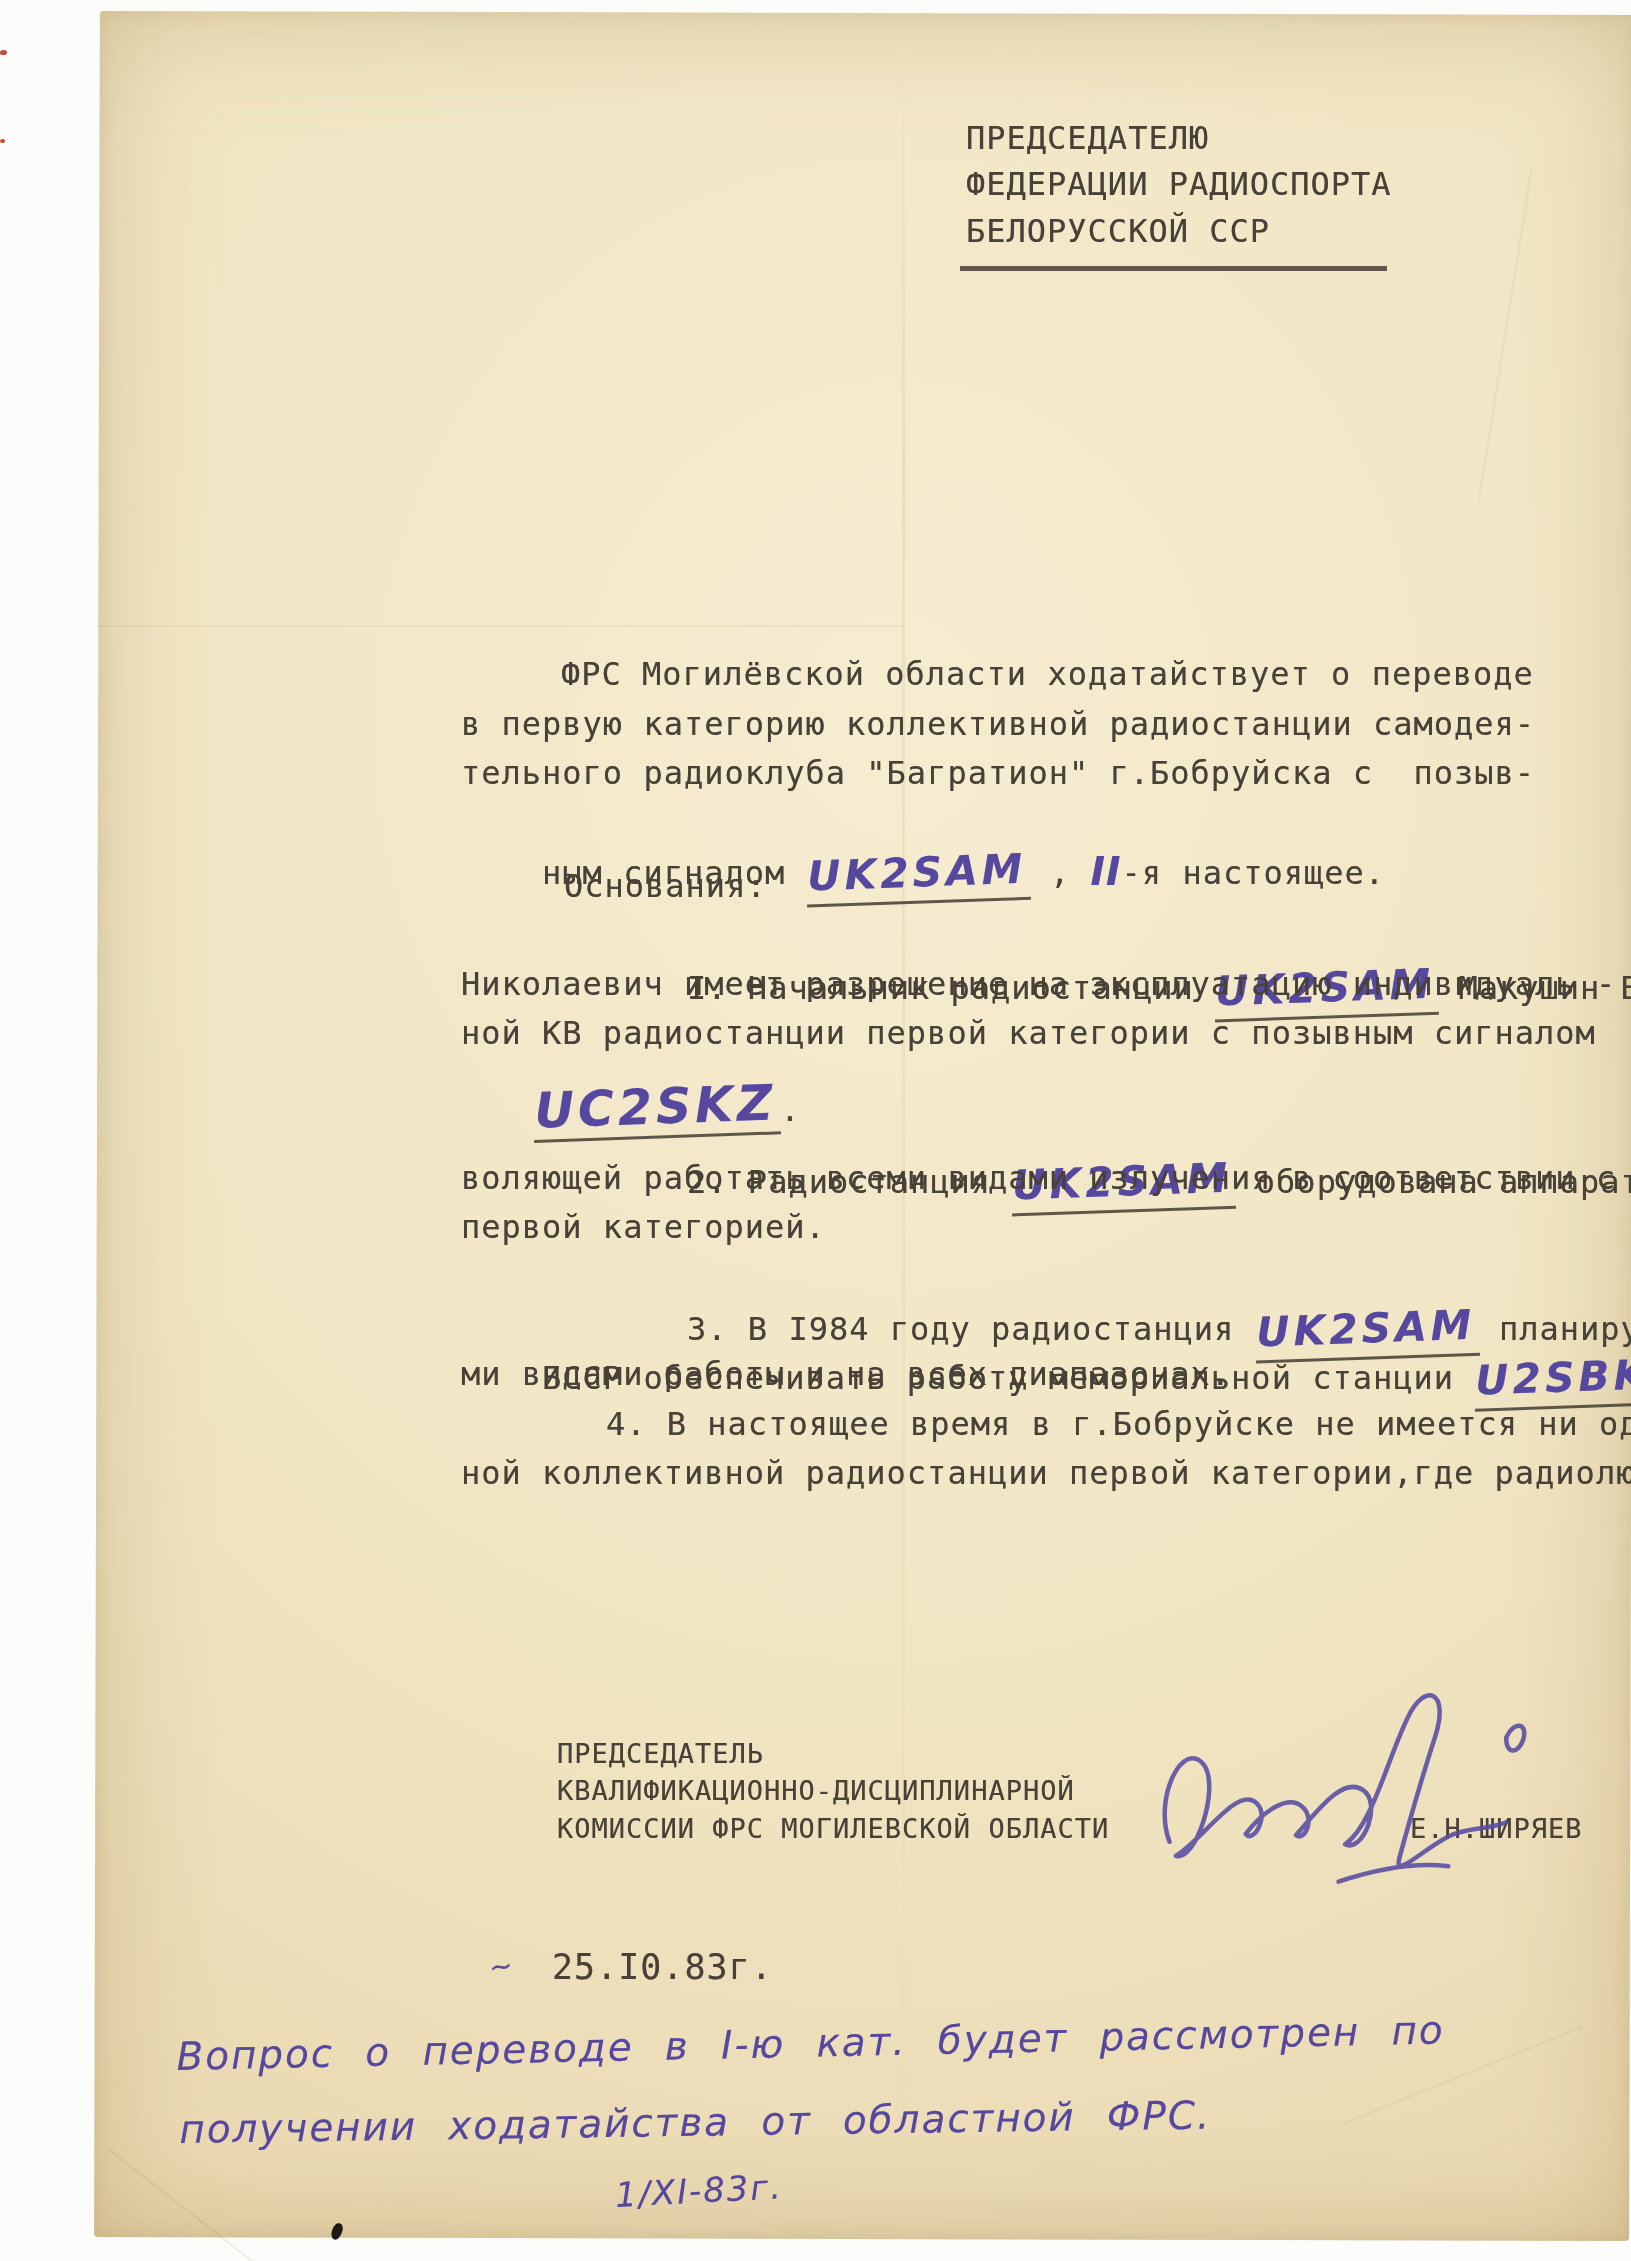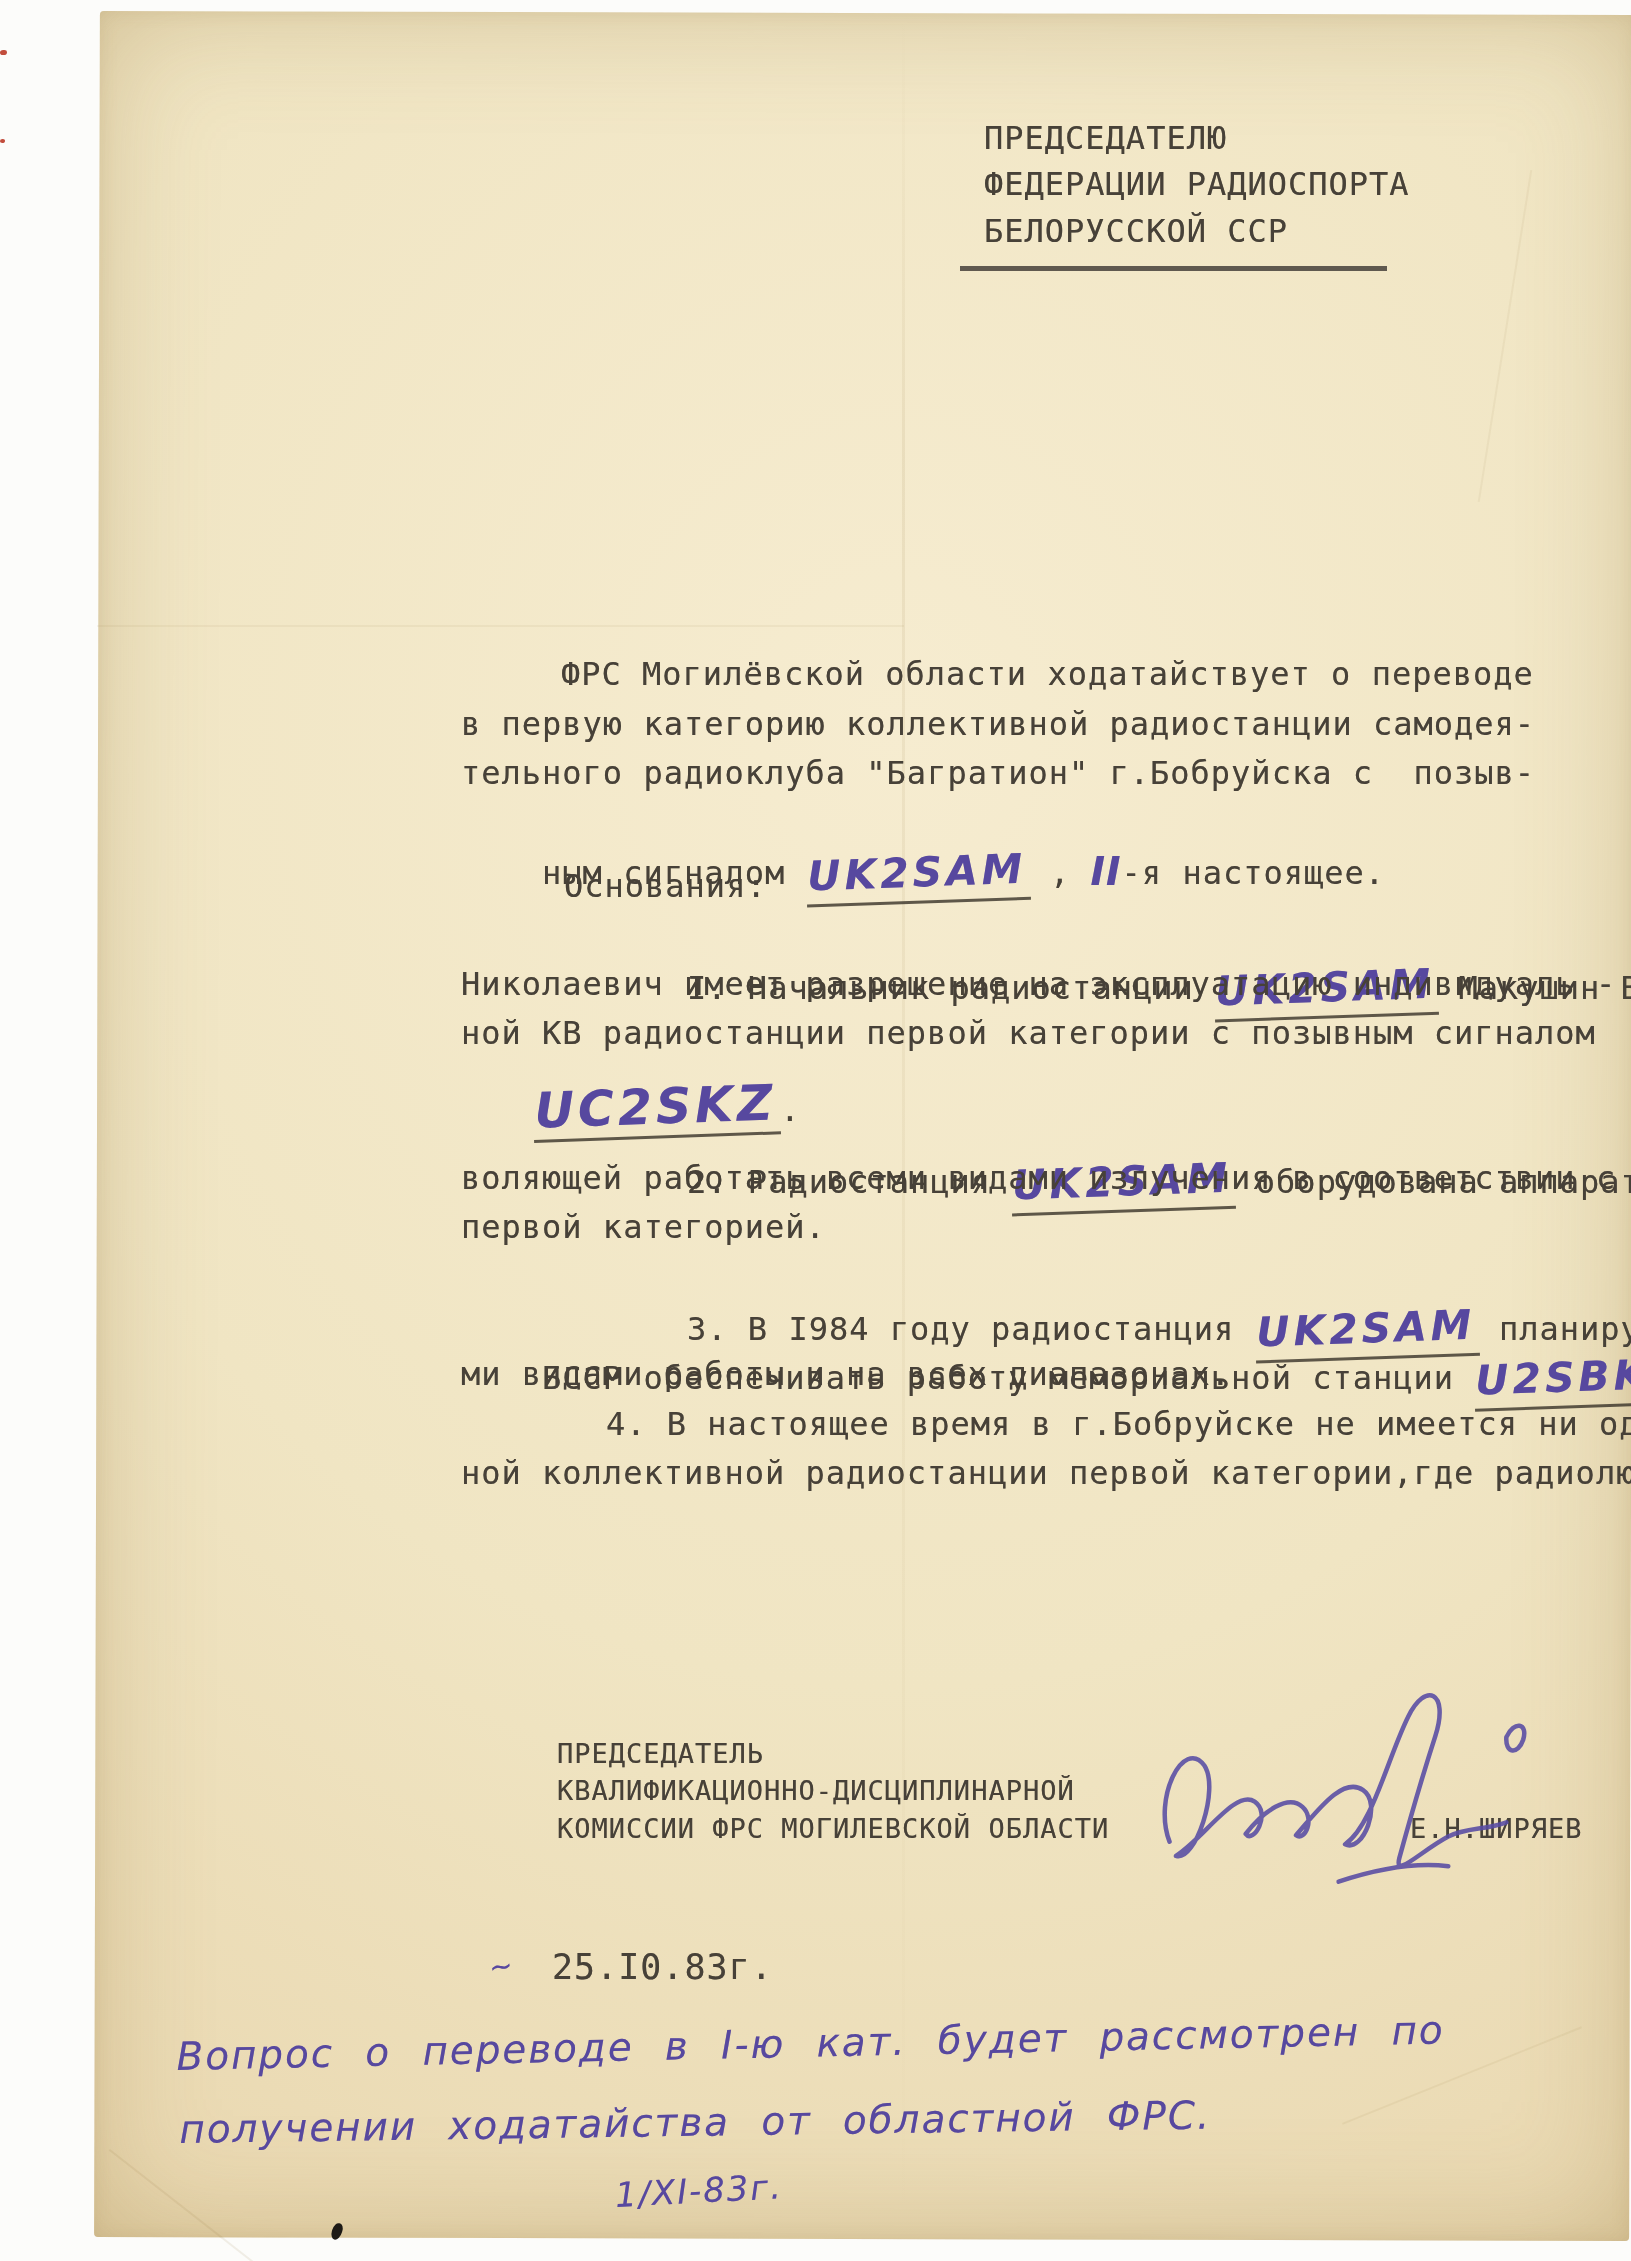--- a/index.html
+++ b/index.html
@@ -9,21 +9,21 @@
   
   .paper{position:absolute;left:97px;top:13px;width:1535px;height:2226px;
          transform:rotate(0.15deg);transform-origin:50% 50%;
          background:radial-gradient(ellipse 120% 90% at 52% 32%, #f6ecd0 0%, #f0e5c3 48%, #ead9b2 82%, #e0cd9f 100%);
          box-shadow:inset 0 0 116px rgba(150,120,60,.30), inset 0 0 18px rgba(150,120,60,.16);
          border-radius:3.9px;}
   .crease{position:absolute;pointer-events:none;}
   
   .typed{position:absolute;color:#474138;font-size:32px;letter-spacing:1px;line-height:50px;
          white-space:pre;text-shadow:0 0 0.6px rgba(71,65,56,.55);}
-  .hdr{line-height:46px;margin-left:18px;}
+  .hdr{line-height:46px;}
   .sig{line-height:37px;font-size:27px;}
   .indent1{padding-left:100px;}   
   .indent2{padding-left:103px;}   
   .indent3{padding-left:145px;}   
   .rule{position:absolute;background:#45403a;opacity:.85;}
   
   .pen{font-family:"DejaVu Sans", sans-serif;font-style:italic;color:#57489f;
        text-shadow:0 0 0.6px rgba(87,72,159,.4);}
   .callsign{display:inline-block;font-size:41px;font-weight:bold;letter-spacing:3.9px;
             transform:rotate(-2deg) translateY(2.6px);padding:0 3.9px 2.6px 1.3px;

